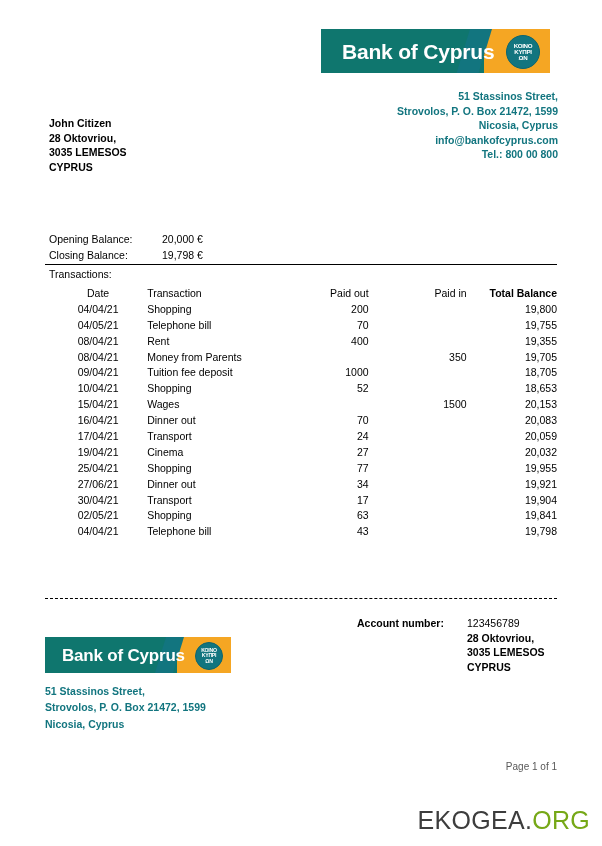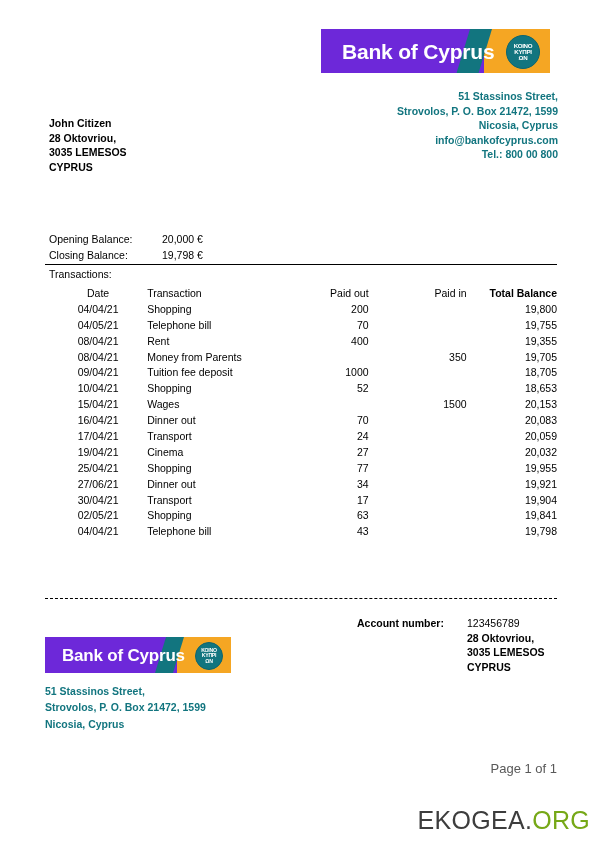--- a/index.html
+++ b/index.html
@@ -20,21 +20,21 @@
     position: absolute;
     left: 0; top: 0;
     width: 602px;
     height: 846px;
   }
 
   
   .logo {
     position: relative;
     display: block;
-    background: #6d28d9;
+    background: #0f766e;
     overflow: hidden;
   }
   .logo-wordmark {
     position: absolute;
     color: #ffffff;
     font-weight: bold;
     letter-spacing: -0.2px;
     white-space: nowrap;
   }
   .logo-orange {
@@ -229,21 +229,21 @@
     font-weight: bold;
     line-height: 16.4px;
     color: #12757f;
   }
 
   
   .page-number {
     position: absolute;
     right: 45px;
     top: 761px;
-    font-size: 13px;
+    font-size: 10px;
     color: #595959;
   }
 
   
   .watermark {
     position: absolute;
     right: 12px;
     top: 806px;
     font-size: 25px;
     letter-spacing: 0.3px;

